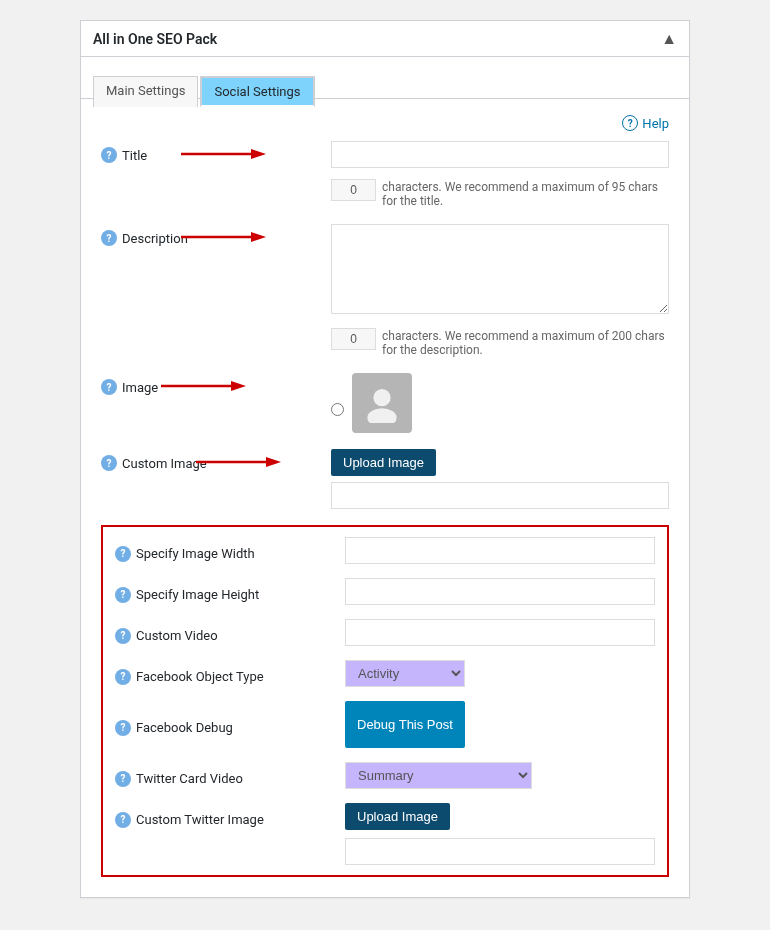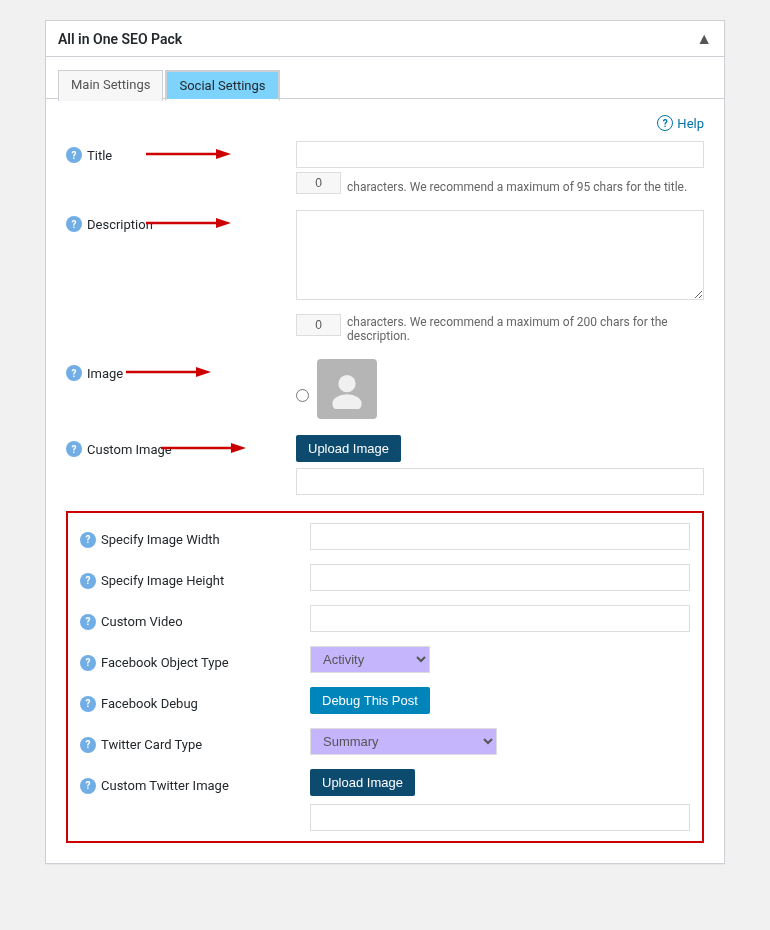--- a/index.html
+++ b/index.html
@@ -9,21 +9,21 @@
       background: #f1f1f1;
       display: flex;
       justify-content: center;
       align-items: flex-start;
       padding: 20px;
       min-height: 930px;
     }
     .plugin-box {
       background: #fff;
       border: 1px solid #ccd0d4;
-      width: 680px;
+      width: 610px;
       box-shadow: 0 1px 1px rgba(0,0,0,.04);
     }
     .plugin-header {
       background: #fff;
       border-bottom: 1px solid #ccd0d4;
       padding: 8px 12px;
       display: flex;
       justify-content: space-between;
       align-items: center;
     }
@@ -46,21 +46,21 @@
     .tab {
       padding: 6px 12px;
       cursor: pointer;
       border: 1px solid #ccd0d4;
       border-bottom: none;
       background: #f7f7f7;
       color: #555;
       font-size: 13px;
       margin-right: 2px;
       position: relative;
-      top: 3px;
+      top: 9px;
     }
     .tab.active {
       background: #7dd3fc;
       color: #23282d;
       font-weight: 400;
       border: 2px solid #ccd0d4;
       border-bottom: 2px solid #fff;
     }
     .content {
       padding: 16px 20px 20px;
@@ -180,21 +180,21 @@
       border: none;
       padding: 6px 12px;
       font-size: 13px;
       cursor: pointer;
       border-radius: 2px;
     }
     .debug-btn {
       background: #0085ba;
       color: #fff;
       border: none;
-      padding: 6px 12px;
+      padding: 16px 12px;
       font-size: 13px;
       cursor: pointer;
       border-radius: 2px;
     }
     .select-input {
       padding: 4px 24px 4px 8px;
       border: 1px solid #ddd;
       background: #c4b5fd;
       font-size: 13px;
       color: #555;
@@ -376,21 +376,21 @@
           <span>Facebook Debug</span>
         </div>
         <div class="field-control">
           <button class="debug-btn">Debug This Post</button>
         </div>
       </div>
 
       <div class="inner-field-row">
         <div class="field-label">
           <span class="question-icon">?</span>
-          <span>Twitter Card Type</span>
+          <span>Twitter Card Video</span>
         </div>
         <div class="field-control">
           <select class="select-input">
             <option selected="">Summary</option>
             <option>Summary Large Image</option>
             <option>App</option>
             <option>Player</option>
           </select>
         </div>
       </div>

